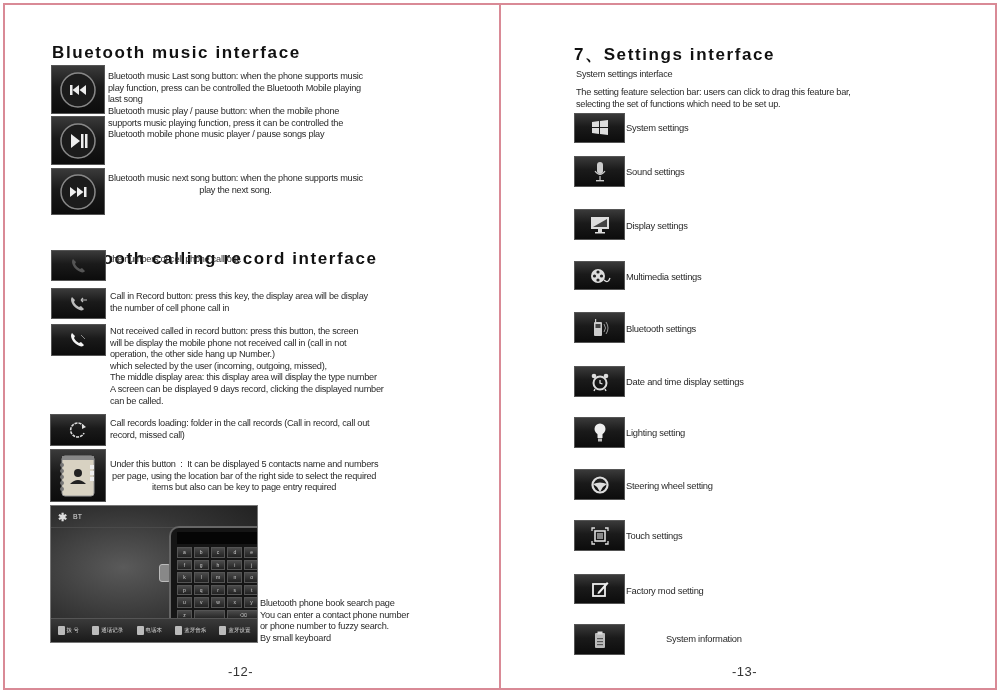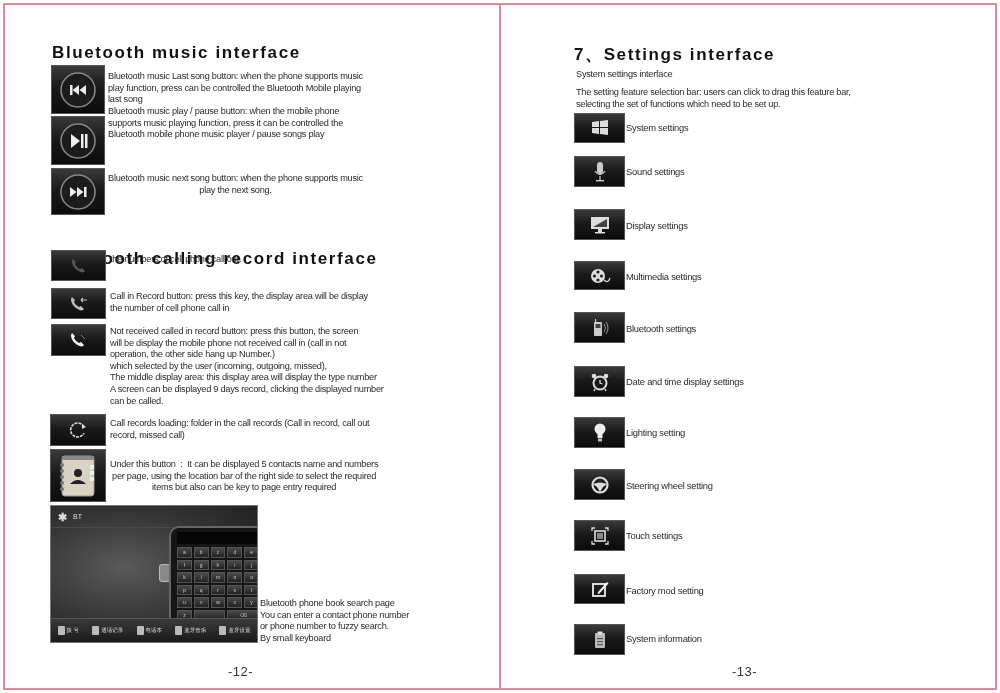--- a/index.html
+++ b/index.html
@@ -370,16 +370,16 @@
     <svg width="16" height="20" viewBox="0 0 16 20">
         <rect x="3" y="3" width="10" height="15" rx="1" fill="#bbb"></rect>
         <rect x="5.5" y="1.5" width="5" height="3" fill="#ddd"></rect>
         <g fill="#555">
           <rect x="5" y="8" width="6" height="1.2"></rect>
           <rect x="5" y="11" width="6" height="1.2"></rect>
           <rect x="5" y="14" width="6" height="1.2"></rect>
         </g>
       </svg>
   </div>
-  <div class="setting-label" style="left:126px;top:633px;">System information</div>
+  <div class="setting-label" style="left:126px;top:633px;padding-left:40px;">System information</div>
 
   <div class="page-num" style="left:232px;">-13-</div>
 </div>
 
 </body></html>

